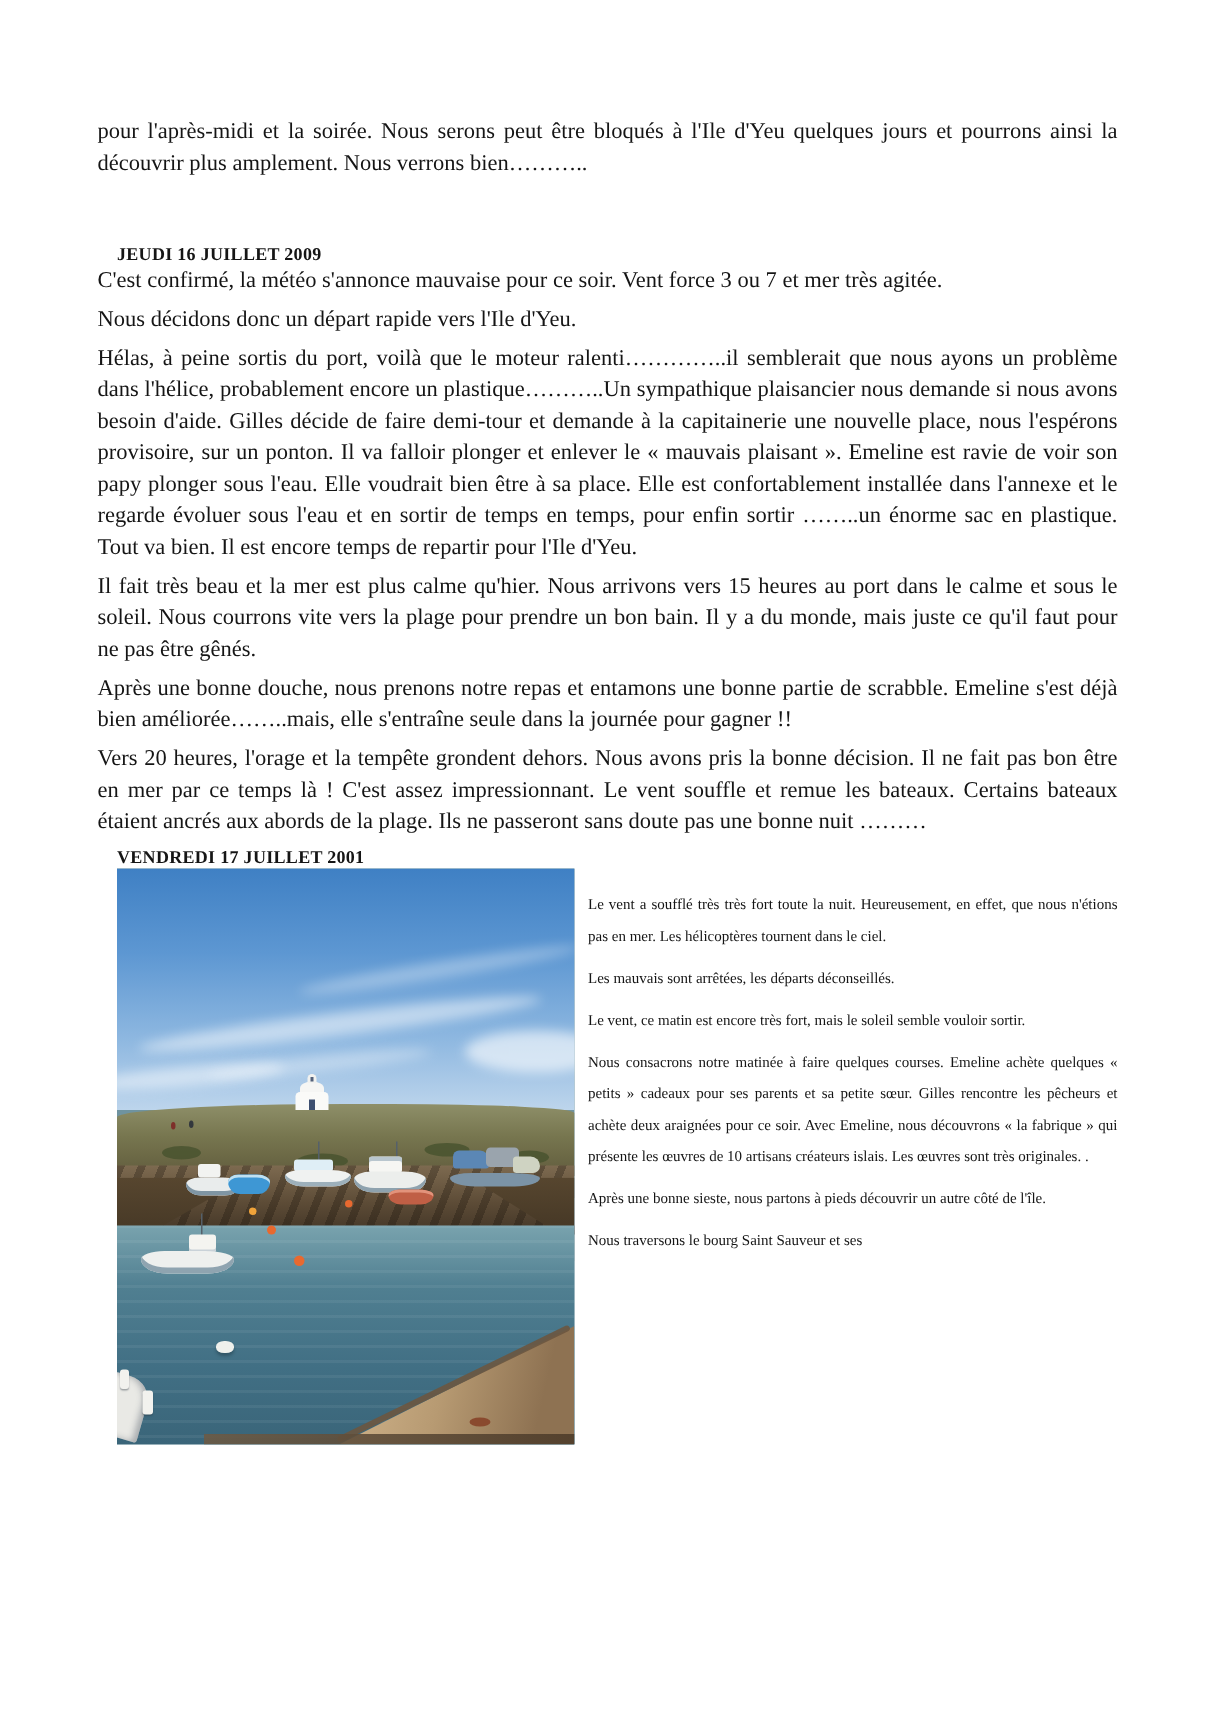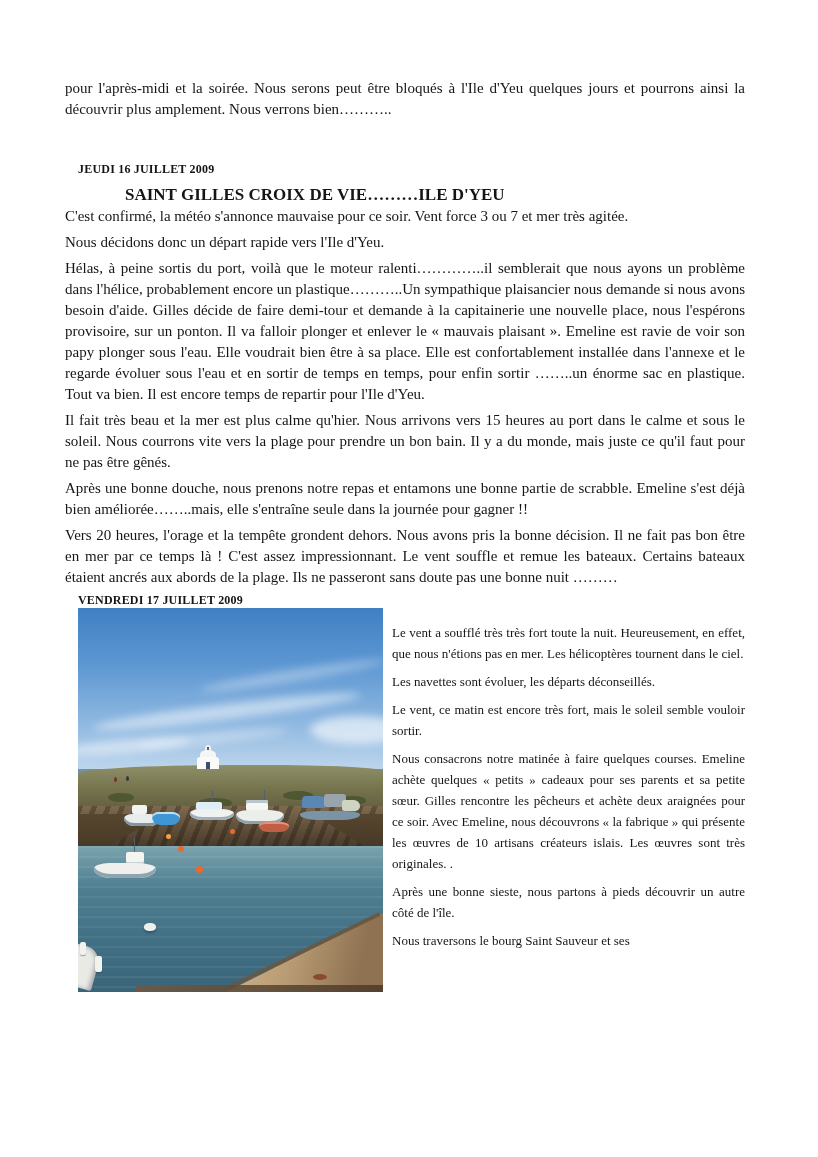--- a/index.html
+++ b/index.html
@@ -11,21 +11,21 @@
   .content { position:absolute; left:65px; top:78px; width:680px; }
   p.body { margin:0 0 5px 0; font-size:15px; line-height:21px; text-align:justify; }
   .date-heading { font-size:12px; font-weight:bold; line-height:15px; margin:0 0 0 13px; letter-spacing:.2px; }
   .date-1 { margin-top:42px; }
   .date-2 { margin-top:3px; margin-left:13px; }
   .section-title { font-size:17px; font-weight:bold; line-height:22px; margin:7px 0 0 60px; }
   .first-after-title { margin-top:34px; }
 
   .photo-row { display:flex; margin-left:13px; margin-top:0; }
   .right-col { width:353px; margin-left:9px; padding-top:14px; }
-  .right-col p { margin:0 0 7px 0; font-size:13px; line-height:21px; text-align:justify; }
+  .right-col p { margin:0 0 7px 0; font-size:10px; line-height:21px; text-align:justify; }
 
   
   .photo { position:relative; width:305px; height:384px; overflow:hidden; flex:0 0 auto; background:#6f93a0; }
   .sky { position:absolute; left:0; top:0; width:100%; height:161px;
          background:linear-gradient(to bottom,#3f80c4 0%,#5d97d2 35%,#8db7e0 70%,#bdd5ec 100%); }
   .cloud { position:absolute; background:#ffffff; border-radius:50%; filter:blur(4px); }
   .cloud.c1 { left:14px;  top:96px;  width:270px; height:15px; opacity:.50; transform:rotate(-7deg); }
   .cloud.c2 { left:120px; top:62px;  width:190px; height:11px; opacity:.32; transform:rotate(-9deg); }
   .cloud.c3 { left:232px; top:108px; width:95px;  height:28px; opacity:.60; }
   .cloud.c4 { left:-18px; top:132px; width:130px; height:13px; opacity:.48; transform:rotate(-5deg); }
@@ -78,30 +78,29 @@
 </style>
 </head>
 <body>
 
 <div class="page">
   <div class="content">
 
     <p class="body">pour l'après-midi et la soirée. Nous serons peut être bloqués à l'Ile d'Yeu quelques jours et pourrons ainsi la découvrir plus amplement. Nous verrons bien………..</p>
 
     <div class="date-heading date-1">JEUDI 16 JUILLET 2009</div>
-    <div class="section-title">SAINT GILLES CROIX DE VIE………ILE D'YEU</div>
 
     <p class="body first-after-title">C'est confirmé, la météo s'annonce mauvaise pour ce soir. Vent force 3 ou 7 et mer très agitée.</p>
     <p class="body">Nous décidons donc un départ rapide vers l'Ile d'Yeu.</p>
     <p class="body">Hélas, à peine sortis du port, voilà que le moteur ralenti…………..il semblerait que nous ayons un problème dans l'hélice, probablement encore un plastique………..Un sympathique plaisancier nous demande si nous avons besoin d'aide. Gilles décide de faire demi-tour et demande à la capitainerie une nouvelle place, nous l'espérons provisoire, sur un ponton. Il va falloir plonger et enlever le « mauvais plaisant ». Emeline est ravie de voir son papy plonger sous l'eau. Elle voudrait bien être à sa place.  Elle est confortablement installée dans l'annexe et le regarde évoluer sous l'eau et en sortir de temps en temps, pour enfin sortir ……..un énorme sac en plastique. Tout va bien. Il est encore temps de repartir pour l'Ile d'Yeu.</p>
     <p class="body">Il fait très beau et la mer est plus calme qu'hier. Nous arrivons vers 15 heures au port dans le calme et sous le soleil. Nous courrons vite vers la plage pour prendre un bon bain. Il y a du monde, mais juste ce qu'il faut pour ne pas être gênés.</p>
     <p class="body">Après une bonne douche, nous prenons notre repas et entamons une bonne partie de scrabble. Emeline s'est déjà bien améliorée……..mais, elle s'entraîne seule dans la journée pour gagner !!</p>
     <p class="body">Vers 20 heures, l'orage et la tempête grondent dehors. Nous avons pris la bonne décision. Il ne fait pas bon être en mer par ce temps là ! C'est assez impressionnant. Le vent souffle et remue les bateaux. Certains bateaux étaient ancrés aux abords de la plage. Ils ne passeront sans doute pas une bonne nuit ………</p>
 
-    <div class="date-heading date-2">VENDREDI 17 JUILLET 2009</div>
+    <div class="date-heading date-2">VENDREDI 17 JUILLET 2001</div>
 
     <div class="photo-row">
 
       <div class="photo" title="Petite crique de l'Île d'Yeu : chapelle blanche sur la falaise sous un ciel bleu, bateaux de pêche amarrés dans l'eau turquoise, jetée de pierre au premier plan">
 
         <div class="sky">
           <div class="cloud c1"></div>
           <div class="cloud c2"></div>
           <div class="cloud c3"></div>
           <div class="cloud c4"></div>
@@ -173,21 +172,21 @@
         <div class="quay-rust"></div>
         <div class="shore-strip"></div>
 
         <div class="bow-left"></div>
         <div class="bow-post" style="left:17px; top:348px; width:7px; height:16px;"></div>
         <div class="bow-post" style="left:2px; top:334px; width:6px; height:13px;"></div>
       </div>
 
       <div class="right-col">
         <p>Le vent a soufflé très très fort toute la nuit. Heureusement, en effet, que nous n'étions pas en mer. Les hélicoptères tournent dans le ciel.</p>
-        <p>Les navettes sont évoluer, les départs déconseillés.</p>
+        <p>Les mauvais sont arrêtées, les départs déconseillés.</p>
         <p>Le vent, ce matin est encore très fort, mais le soleil semble vouloir sortir.</p>
         <p>Nous consacrons notre matinée à faire quelques courses. Emeline achète quelques « petits » cadeaux pour ses parents et sa petite sœur. Gilles rencontre les pêcheurs et achète deux araignées pour ce soir. Avec Emeline, nous découvrons « la fabrique » qui présente les œuvres de 10 artisans créateurs islais. Les œuvres sont très originales. .</p>
         <p>Après une bonne sieste, nous partons à pieds découvrir un autre côté de l'île.</p>
         <p>Nous traversons le bourg Saint Sauveur et ses</p>
       </div>
     </div>
 
   </div>
 </div>
 

